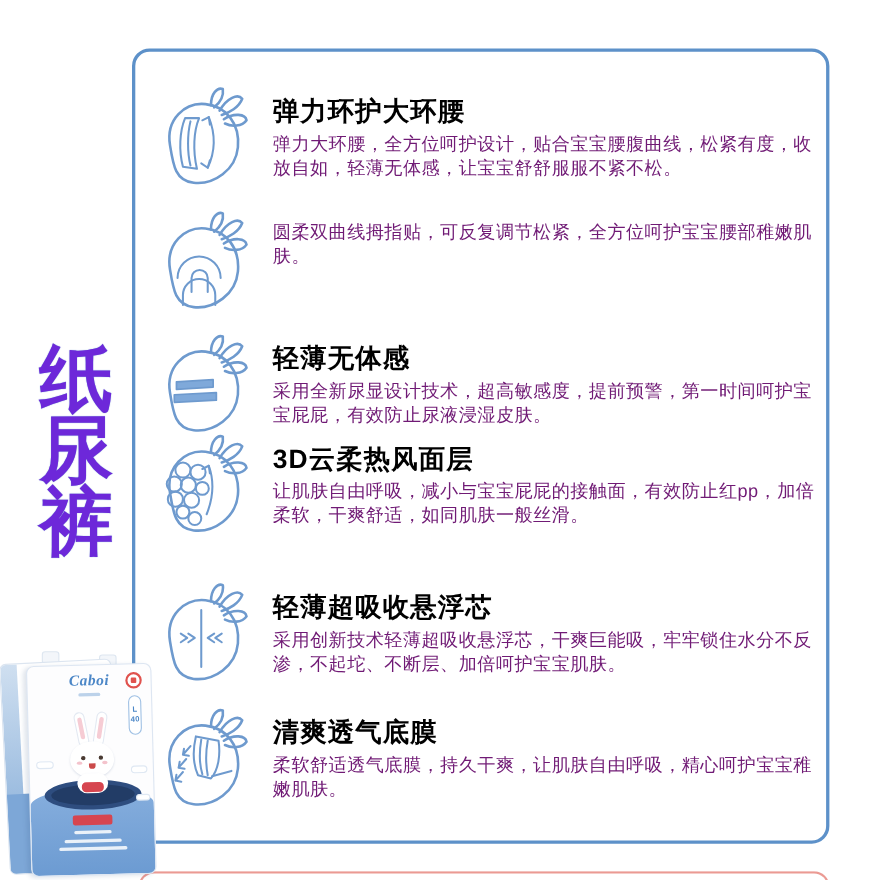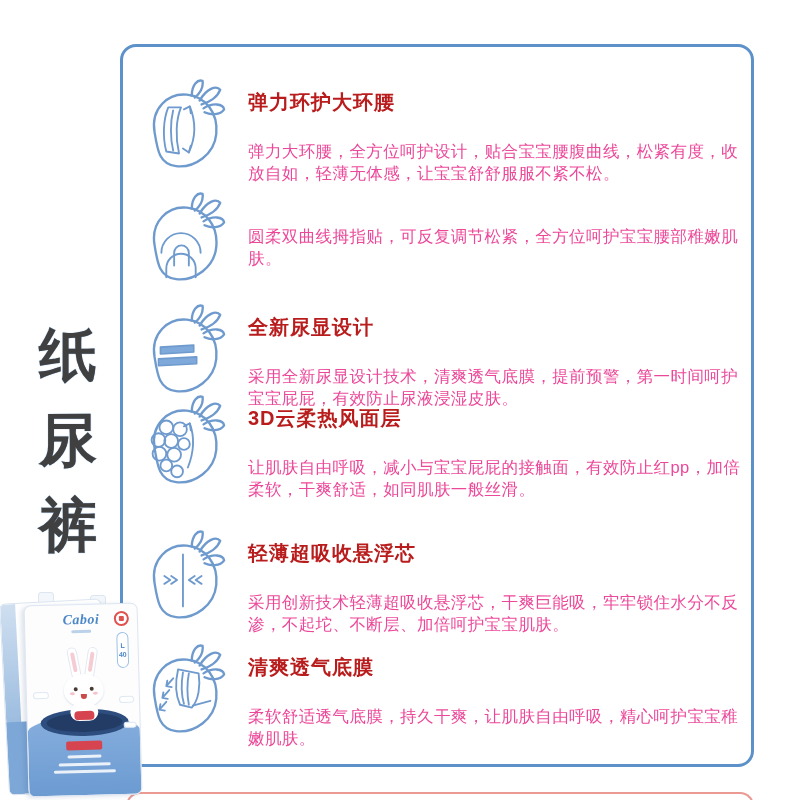--- a/index.html
+++ b/index.html
@@ -9,33 +9,33 @@
     overflow:hidden; font-family:"Liberation Sans", sans-serif;
   }
   
   .frame {
     position:absolute; left:120px; top:44px; width:634px; height:723px;
     border:3px solid #5d91c9; border-radius:16px; z-index:1; background:transparent;
   }
   
   .vtitle {
     position:absolute; left:36px; top:312px; width:64px; z-index:2;
-    font-size:58px; line-height:85px; font-weight:700; color:#404040;
+    font-size:67px; line-height:65px; font-weight:700; color:#6d28d9;
     word-break:break-all; text-align:center;
     text-shadow:0 0 1px #6d9cd2;
   }
   
   .feature { position:absolute; left:132px; width:614px; display:flex; z-index:2; }
   .ficon { width:98px; height:98px; flex:0 0 98px; margin-right:18px; }
   .ficon path, .ficon circle { fill:none; stroke:#6e9ace; stroke-width:2.4; stroke-linecap:round; stroke-linejoin:round; }
   .ficon .fill { fill:#7fa9da; stroke:#6e9ace; stroke-width:1.6; }
   .ficon .thin { stroke-width:1.9; }
   .ftext { padding-top:10px; width:498px; }
-  .ftitle { font-size:20px; line-height:28px; font-weight:700; color:#b91c1c; letter-spacing:1px; margin-bottom:5px; }
-  .fbody { font-size:16.5px; line-height:21.5px; color:#ec4899; letter-spacing:0.4px;margin-top:25px; }
+  .ftitle { font-size:24px; line-height:28px; font-weight:700; color:#000000; letter-spacing:1px; margin-bottom:5px; }
+  .fbody { font-size:16.5px; line-height:21.5px; color:#701a75; letter-spacing:0.4px; }
   
   .pkg { position:absolute; left:4px; top:592px; width:142px; height:210px; z-index:5; }
   .pkg-tab { position:absolute; width:16px; height:12px; background:#f3f6fa; border:1px solid #dde6f0; border-radius:3px; z-index:0; }
   .pkg-back {
     position:absolute; left:0; top:9px; width:102px; height:192px;
     background:#fff; border:1px solid #dce5f0; border-radius:6px;
     transform:rotate(-3deg); z-index:1; overflow:hidden;
   }
   .pkg-back .strip { position:absolute; left:0; top:0; width:15px; height:100%; background:linear-gradient(180deg,#cfdff0,#7ea8d6); }
   .pkg-back .bband { position:absolute; left:0; bottom:0; width:100%; height:72px; background:#7da7d7; }
@@ -124,22 +124,22 @@
   <div class="feature" style="top:303px">
     <svg class="ficon" viewBox="0 0 100 100">
       <path d="M23,55 C19,31 37,15 56,17 C75,19 88,35 86,57 C84,78 64,92 45,90 C28,88 26,74 23,55 Z"></path>
       <path d="M61,18 C61,7 67,1 72,3 C73,10 69,16 64,20"></path>
       <path d="M69,23 C76,11 86,7 90,12 C87,20 78,25 71,27"></path>
       <path d="M73,31 C82,25 93,26 94,32 C90,38 80,38 74,35"></path>
       <path class="fill" d="M29,45 L63,43 L63,50 L29,52 Z"></path>
       <path class="fill" d="M27,57 L66,55 L66,62 L27,64 Z"></path>
     </svg>
     <div class="ftext">
-      <div class="ftitle">全新尿显设计</div>
-      <div class="fbody">采用全新尿显设计技术，清爽透气底膜，提前预警，第一时间呵护宝宝屁屁，有效防止尿液浸湿皮肤。</div>
+      <div class="ftitle">轻薄无体感</div>
+      <div class="fbody">采用全新尿显设计技术，超高敏感度，提前预警，第一时间呵护宝宝屁屁，有效防止尿液浸湿皮肤。</div>
     </div>
   </div>
 
   <div class="feature" style="top:394px">
     <svg class="ficon" viewBox="0 0 100 100">
       <path d="M23,55 C19,31 37,15 56,17 C75,19 88,35 86,57 C84,78 64,92 45,90 C28,88 26,74 23,55 Z"></path>
       <path d="M61,18 C61,7 67,1 72,3 C73,10 69,16 64,20"></path>
       <path d="M69,23 C76,11 86,7 90,12 C87,20 78,25 71,27"></path>
       <path d="M73,31 C82,25 93,26 94,32 C90,38 80,38 74,35"></path>
       <circle class="thin" cx="35" cy="34" r="7"></circle>

